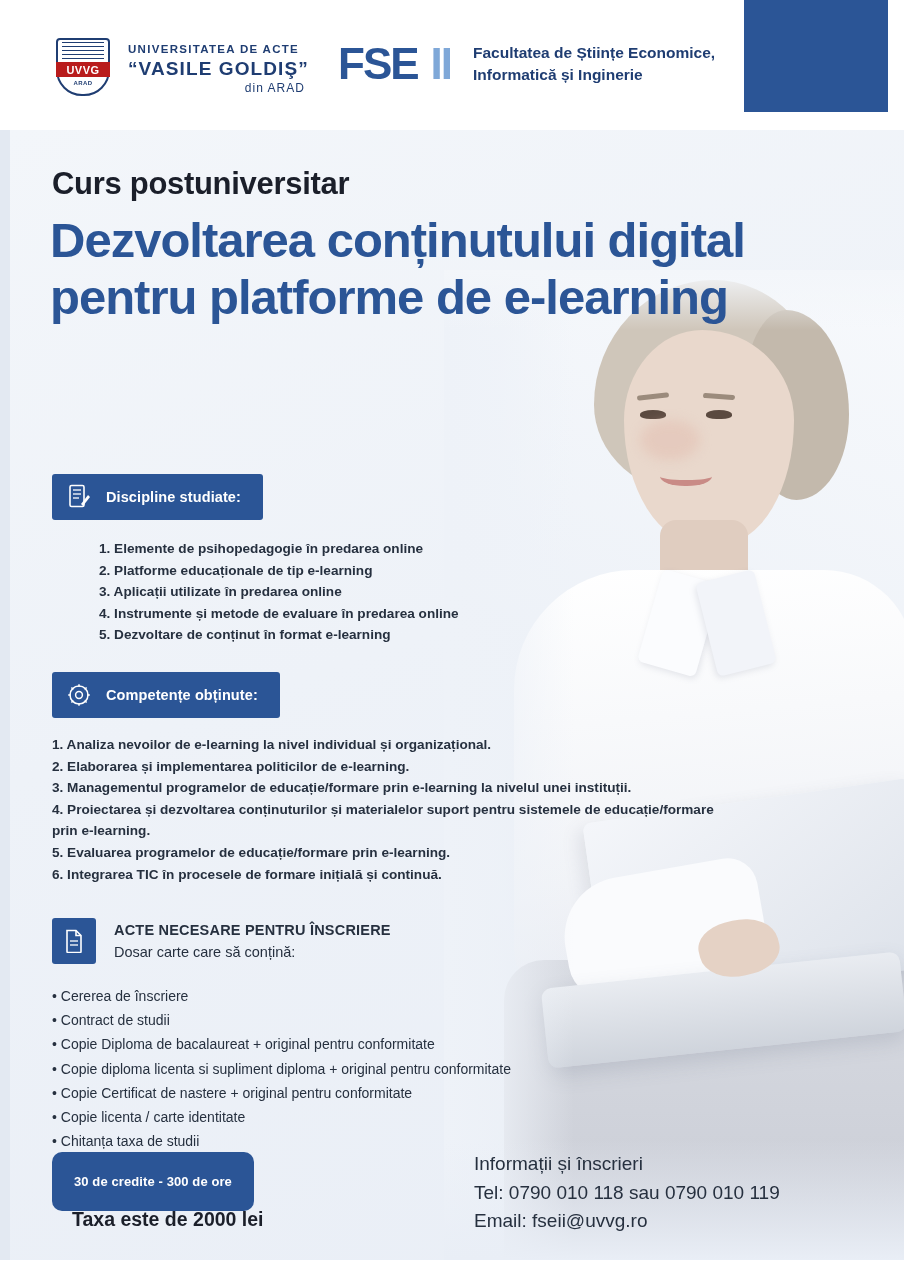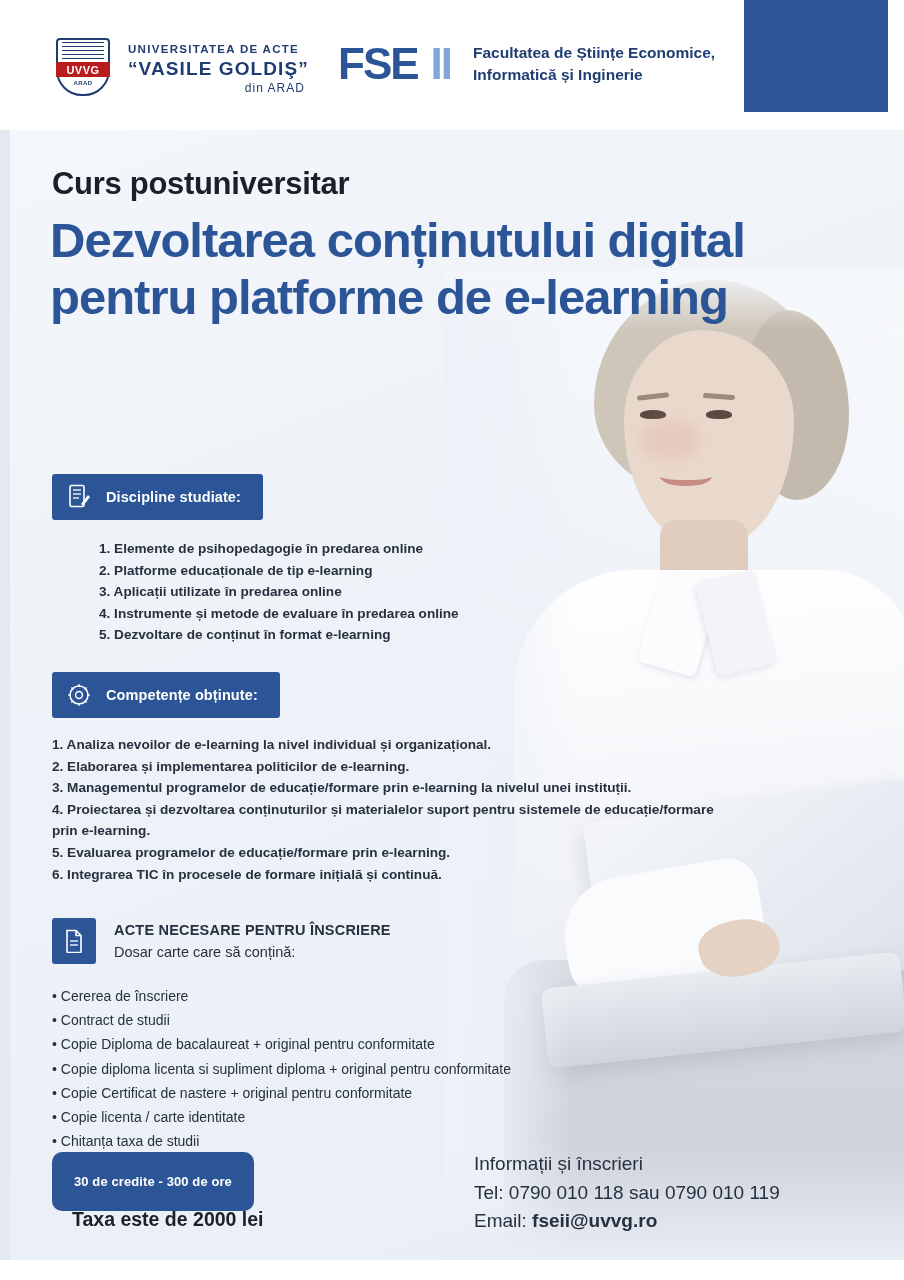--- a/index.html
+++ b/index.html
@@ -413,21 +413,21 @@
     margin-left: 16px;
   }
   .info {
     position: absolute;
     left: 474px; top: 1020px;
     font-size: 19px;
     color: #26303f;
     line-height: 1.5;
   }
   .info .b { font-weight: normal; }
-  .info .mail { font-weight: bold; }
+  .info .mail { font-weight: normal; }
 
   .bottom-strip {
     position: absolute;
     left: 0; top: 1260px;
     width: 904px; height: 20px;
     background: #ffffff;
   }
 </style>
 </head>
 <body>

